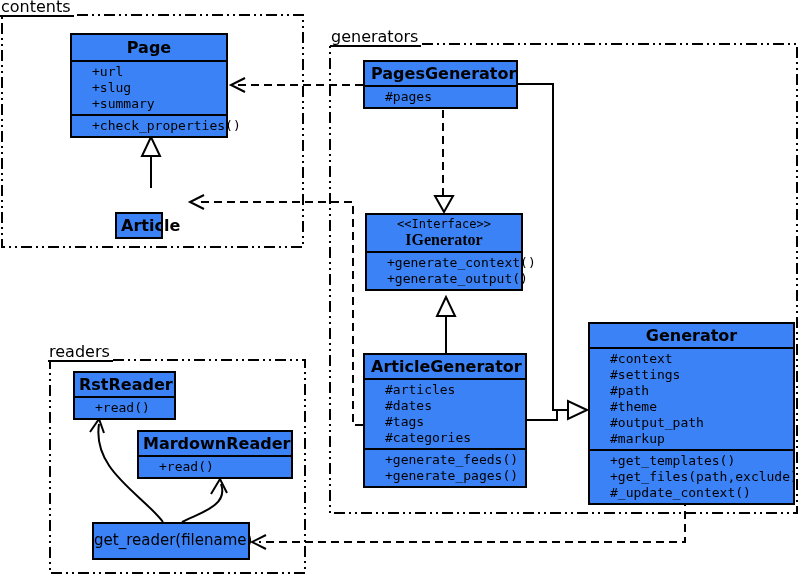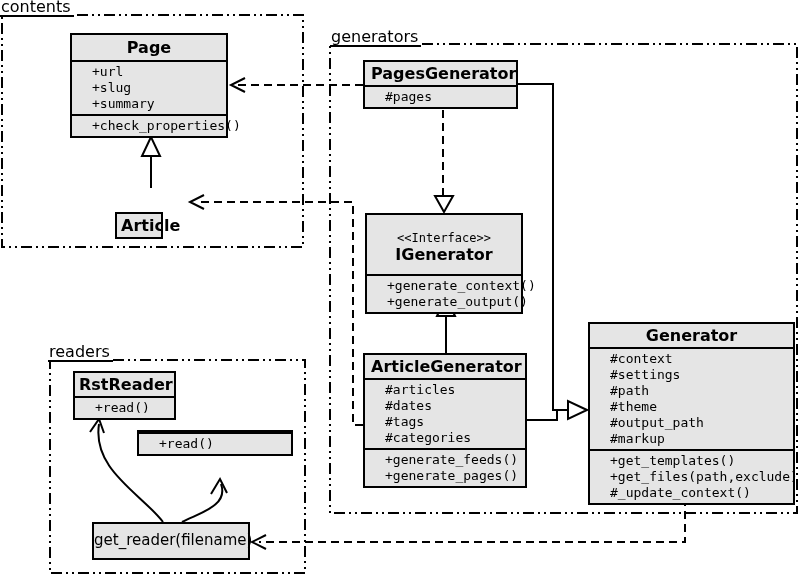--- a/index.html
+++ b/index.html
@@ -1,23 +1,23 @@
 <!DOCTYPE html>
 <html><head>
 <meta charset="utf-8">
 <style>
   html,body{margin:0;padding:0;background:#ffffff;}
   #canvas{position:relative;width:803px;height:579px;background:#ffffff;overflow:hidden;
           font-family:"DejaVu Sans",sans-serif;color:#000;}
   #wires{position:absolute;left:0;top:0;}
   .pkg-label{position:absolute;font:16px "DejaVu Sans",sans-serif;line-height:14px;
              border-bottom:2px solid #000;padding:0 3px 1px 1px;background:transparent;}
-  .uml-class{position:absolute;border:2px solid #000;background:#e5e5e5;box-sizing:border-box;}
+  .uml-class{position:absolute;border:2px solid #000;background:#3b82f6;box-sizing:border-box;}
   .uml-title{font:bold 16px "DejaVu Sans",sans-serif;text-align:center;padding:3px 6px;white-space:nowrap;}
-  .uml-stereo{font:12px "DejaVu Sans Mono",monospace;text-align:center;padding-top:16px;}
+  .uml-stereo{font:12px "DejaVu Sans Mono",monospace;text-align:center;padding-top:2px;}
   .uml-stereo + .uml-title{padding-top:0;}
   .uml-sec{border-top:2px solid #000;padding:2px 20px;}
   .uml-sec div{font:13px "DejaVu Sans Mono",monospace;line-height:16px;white-space:nowrap;}
   .uml-single{font:15px "DejaVu Sans",sans-serif;text-align:right;line-height:33px;white-space:nowrap;}
 </style>
 </head>
 <body>
 
 <div id="canvas">
 
@@ -98,21 +98,21 @@
 
   <div class="uml-class" style="left:363px;top:60px;width:155px;">
     <div class="uml-title" style="padding:2px 6px;">PagesGenerator</div>
     <div class="uml-sec">
       <div>#pages</div>
     </div>
   </div>
 
   <div class="uml-class" style="left:365px;top:213px;width:158px;">
     <div class="uml-stereo">&lt;&lt;Interface&gt;&gt;</div>
-    <div class="uml-title" style="padding:0 6px 10px;">IGenerator</div>
+    <div class="uml-title" style="padding:0 6px 2px;font-family:Liberation Serif, serif;">IGenerator</div>
     <div class="uml-sec">
       <div>+generate_context()</div>
       <div>+generate_output()</div>
     </div>
   </div>
 
   <div class="uml-class" style="left:363px;top:353px;width:164px;">
     <div class="uml-title" style="padding:2px 6px;">ArticleGenerator</div>
     <div class="uml-sec">
       <div>#articles</div>
@@ -144,20 +144,21 @@
   </div>
 
   <div class="uml-class" style="left:73px;top:371px;width:103px;">
     <div class="uml-title" style="padding:2px 4px;">RstReader</div>
     <div class="uml-sec">
       <div>+read()</div>
     </div>
   </div>
 
   <div class="uml-class" style="left:137px;top:430px;width:156px;">
+    <div class="uml-title" style="padding:2px 4px;">MardownReader</div>
     <div class="uml-sec">
       <div>+read()</div>
     </div>
   </div>
 
   <div class="uml-class" style="left:92px;top:522px;width:158px;height:38px;">
     <div class="uml-single">get_reader(filename)</div>
   </div>
 
 </div>

